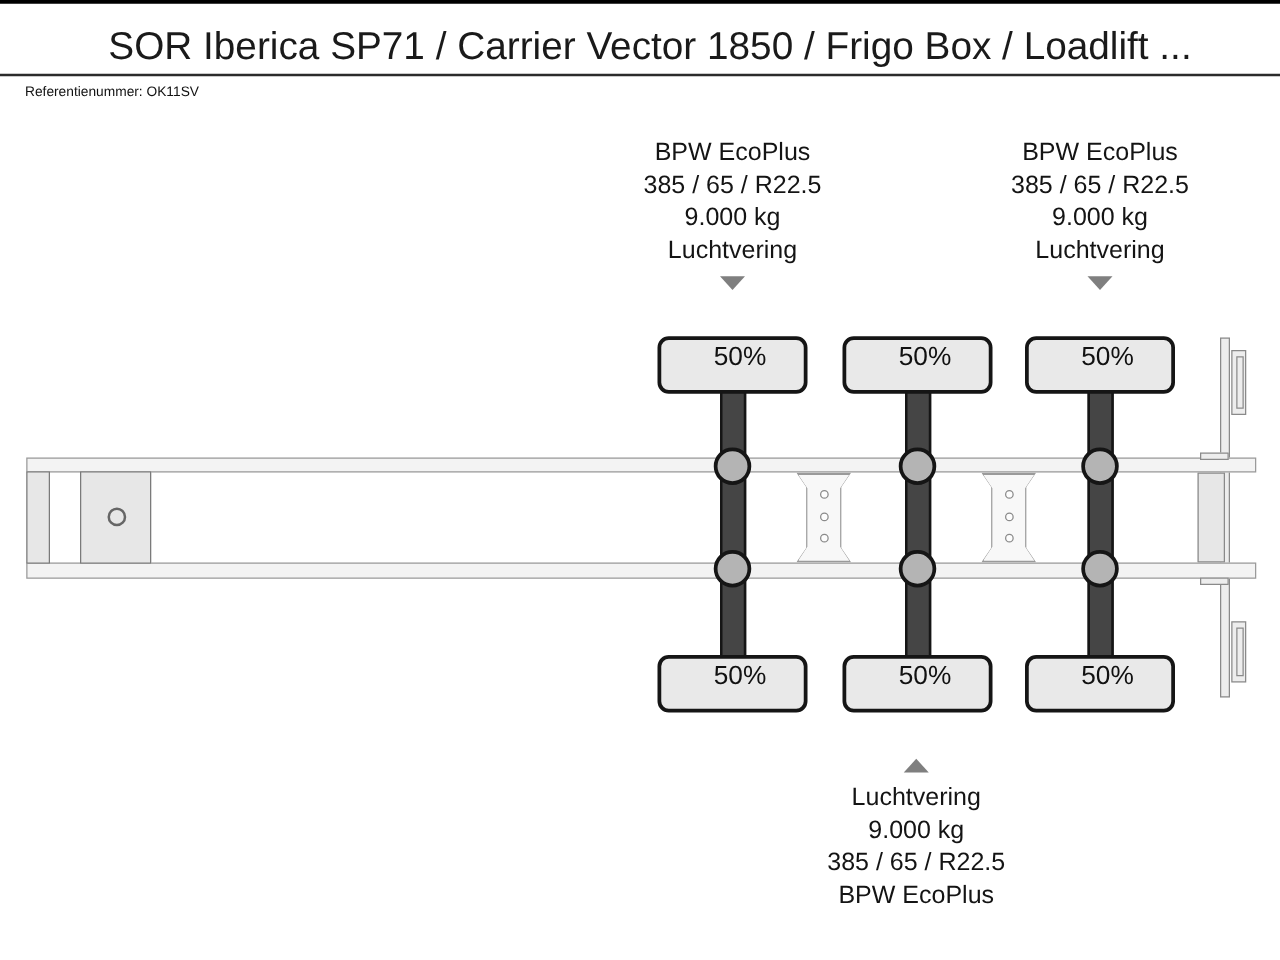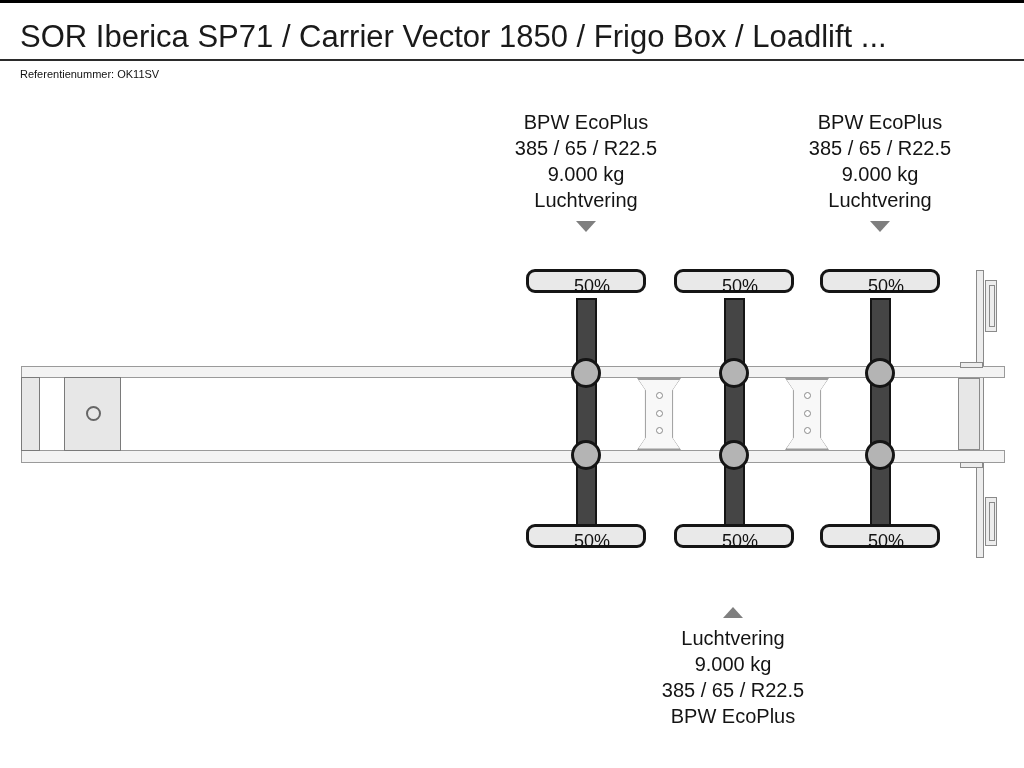--- a/index.html
+++ b/index.html
@@ -1,20 +1,20 @@
 <!DOCTYPE html>
 <html><head>
 <meta charset="utf-8">
 <style>
   html,body{margin:0;padding:0;background:#fff;}
   #screen{
     position:relative;width:1024px;height:768px;background:#ffffff;
     font-family:"Liberation Sans","DejaVu Sans",sans-serif;overflow:hidden;
   }
-  .abs{position:absolute;box-sizing:border-box;}
+  .abs{position:absolute;box-sizing:border-box;text-align:center;}
 
   
   .topline{left:0;top:0;width:1024px;height:3px;background:#000;}
   .title{left:20px;top:19px;width:1000px;font-size:31px;color:#1a1a1a;white-space:nowrap;overflow:hidden;}
   .sepline{left:0;top:59px;width:1024px;height:2px;background:#2b2b2b;}
   .reference{left:20px;top:68px;font-size:11px;color:#111;}
 
   
   .rail{background:#f3f3f3;border:1.5px solid #9a9a9a;}
   .rail-top{left:21px;top:366px;width:984px;height:12px;}
@@ -27,22 +27,22 @@
   
   .plate{width:44px;height:72px;background:#9a9a9a;
     clip-path:polygon(0% 0%,100% 0%,82% 16%,82% 84%,100% 100%,0% 100%,18% 84%,18% 16%);}
   .plate-inner{position:absolute;left:1.5px;top:1.5px;right:1.5px;bottom:1.5px;background:#f8f8f8;
     clip-path:polygon(0% 0%,100% 0%,82% 16%,82% 84%,100% 100%,0% 100%,18% 84%,18% 16%);}
   .hole{width:7px;height:7px;border:1.5px solid #8a8a8a;border-radius:50%;background:#fdfdfd;}
 
   
   .axle-bar{width:21px;top:298px;height:232px;background:#454545;border:2.5px solid #151515;}
   .susp{width:30px;height:30px;background:#b4b4b4;border:3px solid #151515;border-radius:50%;}
-  .wheel-box{width:120px;height:24px;background:#e9e9e9;border:3px solid #151515;border-radius:9px;
-    font-size:18px;line-height:28px;color:#111;text-align:center;padding-left:12px;}
+  .wheel-box{width:120px;height:46px;background:#e9e9e9;border:3px solid #151515;border-radius:9px;
+    font-size:21px;line-height:28px;color:#111;text-align:center;padding-left:12px;}
 
   
   .rear{background:#ededed;border:1.5px solid #8a8a8a;}
   .rear-bar{left:976px;top:270px;width:8px;height:288px;}
   .rear-flange-top{left:960px;top:362px;width:23px;height:6px;}
   .rear-flange-bottom{left:960px;top:462px;width:23px;height:6px;}
   .rear-block{left:958px;top:378px;width:22px;height:72px;background:#e7e7e7;}
   .rear-rect-top{left:985px;top:280px;width:12px;height:52px;}
   .rear-rect-bottom{left:985px;top:497px;width:12px;height:49px;}
   .rear-rect-inner{position:absolute;left:30%;right:8%;top:8%;bottom:8%;border:1.5px solid #8a8a8a;background:#ededed;box-sizing:border-box;}

